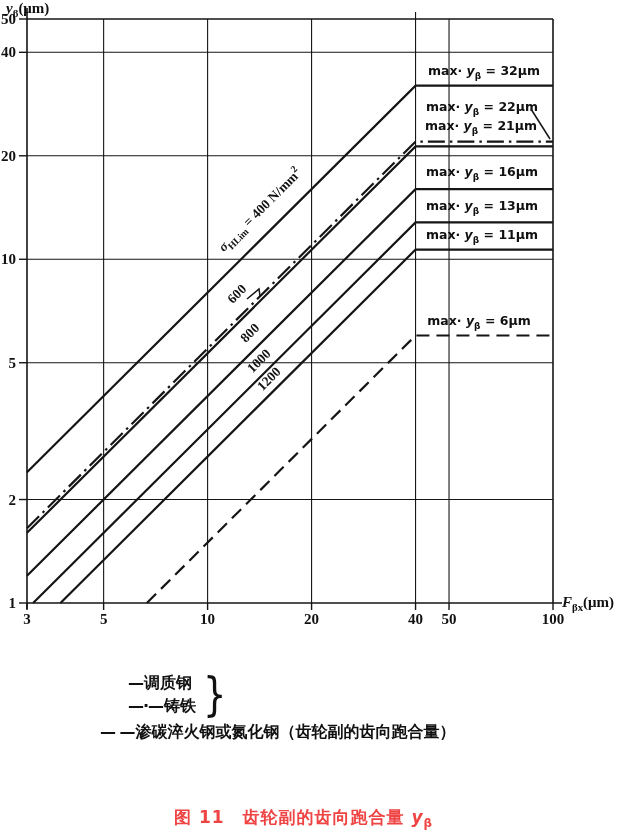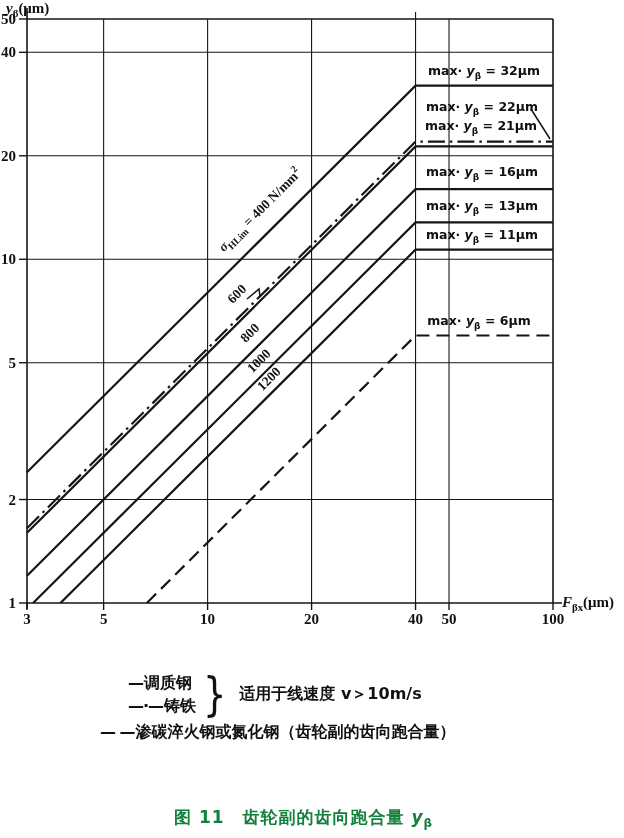--- a/index.html
+++ b/index.html
@@ -10,21 +10,21 @@
           font-family:"DejaVu Sans",sans-serif;color:#111;}
   .legend-top{display:flex;align-items:center;margin-left:28px;}
   .legend-col{display:flex;flex-direction:column;gap:2px;}
   .legend-row{display:flex;align-items:center;white-space:nowrap;line-height:21px;}
   .lg-marker{display:inline-block;letter-spacing:-1px;margin-right:1px;}
   .legend-brace{font-size:46px;font-weight:400;line-height:44px;margin-left:4px;
                 transform:scaleX(0.8);}
   .legend-note{margin-left:10px;font-size:16px;}
   .legend-row.row2{margin-top:5px;}
   .caption{position:absolute;left:174px;top:806px;font-size:17px;font-weight:700;
-           letter-spacing:1px;color:#15803d;}
+           letter-spacing:1px;color:#ef4444;}
   .caption sub, .legend sub{font-size:70%;}
 </style>
 </head>
 <body>
 
 <div class="page">
 
   <svg id="chart" width="624" height="652" viewBox="0 0 624 652" xmlns="http://www.w3.org/2000/svg">
       <line x1="103.62622034738706" y1="19" x2="103.62622034738706" y2="603" stroke="#151515" stroke-width="1.1"></line>
       <line x1="207.60152252425598" y1="19" x2="207.60152252425598" y2="603" stroke="#151515" stroke-width="1.1"></line>
@@ -99,21 +99,20 @@
         <div class="legend-row">
           <span class="lg-marker">—</span>
           <span class="lg-label">调质钢</span>
         </div>
         <div class="legend-row">
           <span class="lg-marker">—·—</span>
           <span class="lg-label">铸铁</span>
         </div>
       </div>
       <div class="legend-brace">}</div>
-      <div class="legend-note">适用于线速度 v＞10m/s</div>
     </div>
     <div class="legend-row row2">
       <span class="lg-marker">— —</span>
       <span class="lg-label">渗碳淬火钢或氮化钢（齿轮副的齿向跑合量）</span>
     </div>
   </div>
 
   <div class="caption">图 11　齿轮副的齿向跑合量 <i>y</i><sub>β</sub></div>
 
 </div>

